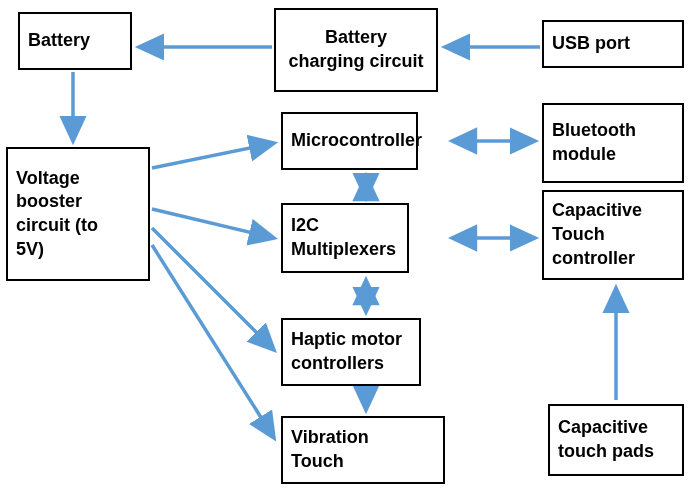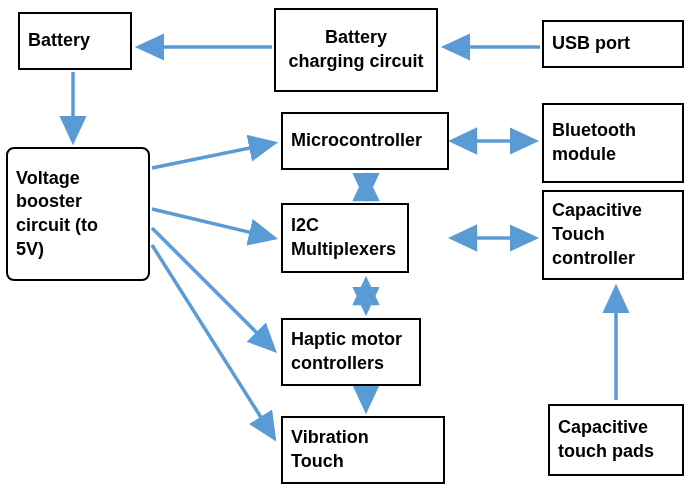--- a/index.html
+++ b/index.html
@@ -86,25 +86,25 @@
 
     <line x1="366" y1="392" x2="366" y2="410" stroke="#5b9bd5" stroke-width="3.5" marker-end="url(#ah)"></line>
 
     <line x1="616" y1="400" x2="616" y2="288" stroke="#5b9bd5" stroke-width="3.5" marker-end="url(#ah)"></line>
   </svg>
 
   <div class="node left" style="left:18px;  top:12px;  width:114px; height:58px;">Battery</div>
   <div class="node center" style="left:274px; top:8px;   width:164px; height:84px;">Battery
 charging circuit</div>
   <div class="node left" style="left:542px; top:20px;  width:142px; height:48px;">USB port</div>
-  <div class="node left" style="left:6px;   top:147px; width:144px; height:134px;border-radius:8px;">Voltage
+  <div class="node left" style="left:6px;   top:147px; width:144px; height:134px;">Voltage
 booster
 circuit (to
 5V)</div>
-  <div class="node left" style="left:281px; top:112px; width:168px; height:58px;">Microcontroller</div>
+  <div class="node left" style="left:281px; top:112px; width:137px; height:58px;">Microcontroller</div>
   <div class="node left" style="left:542px; top:103px; width:142px; height:80px;">Bluetooth
 module</div>
   <div class="node left" style="left:281px; top:203px; width:128px; height:70px;">I2C
 Multiplexers</div>
   <div class="node left" style="left:542px; top:190px; width:142px; height:90px;">Capacitive
 Touch
 controller</div>
   <div class="node left" style="left:281px; top:318px; width:140px; height:68px;">Haptic motor
 controllers</div>
   <div class="node left" style="left:281px; top:416px; width:164px; height:68px;">Vibration

